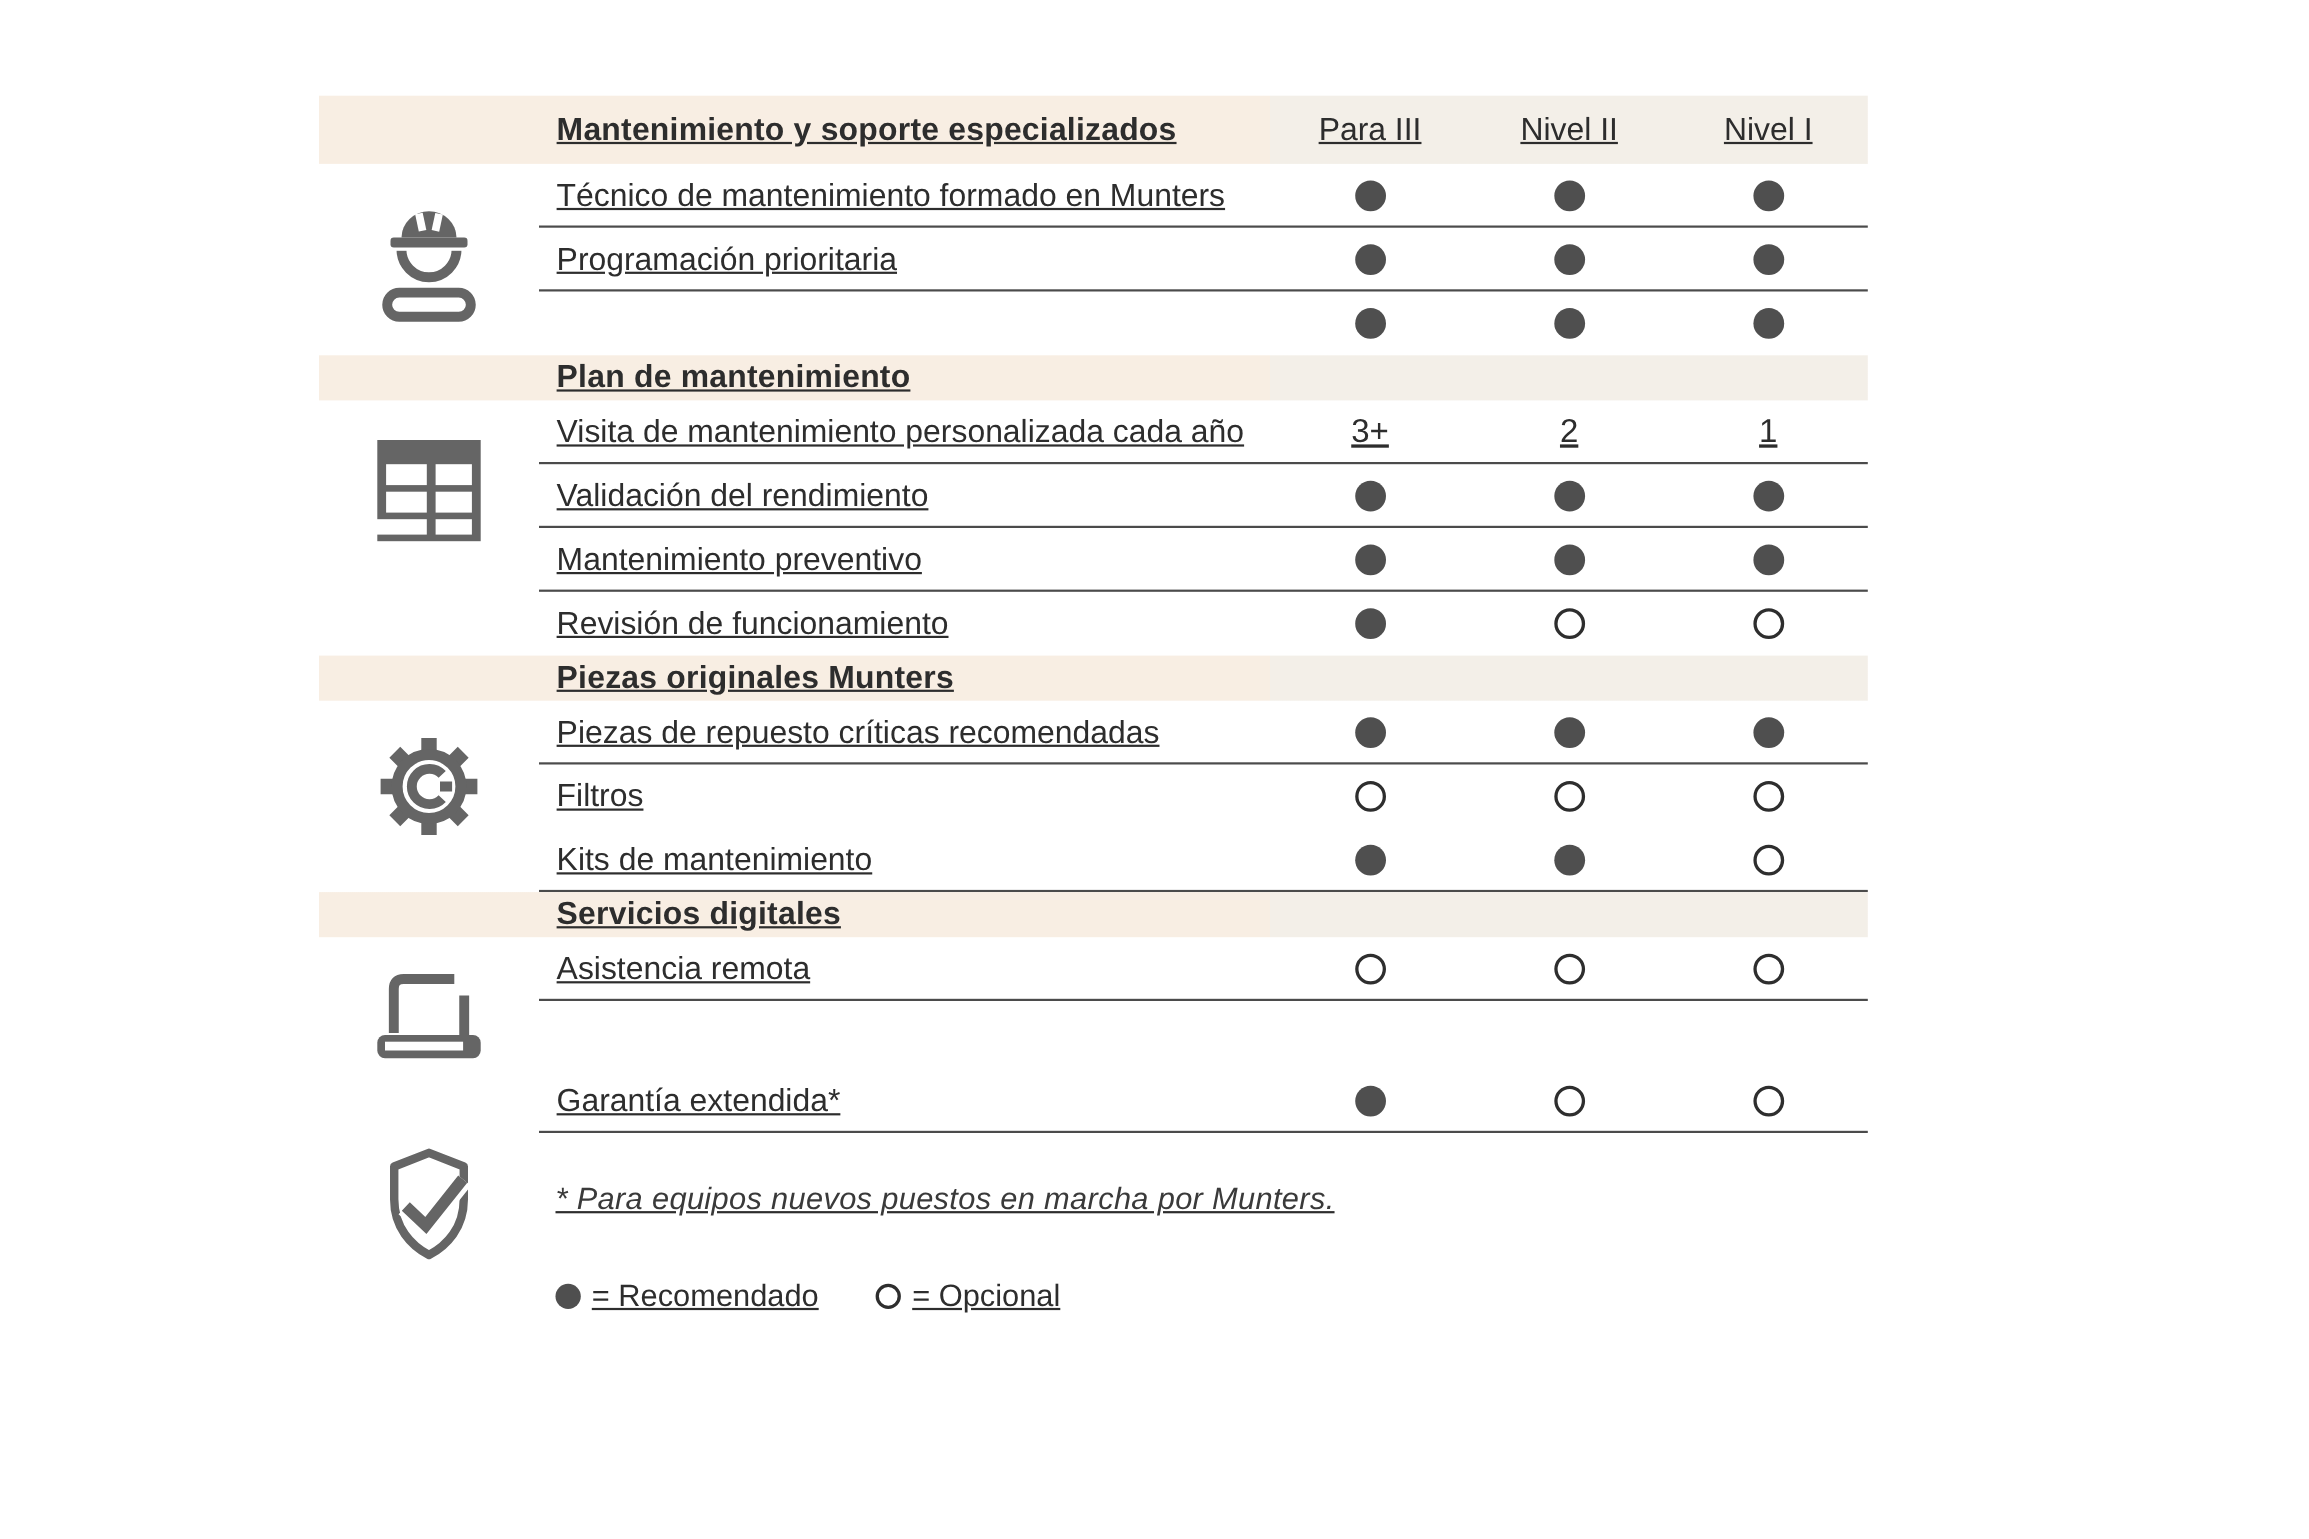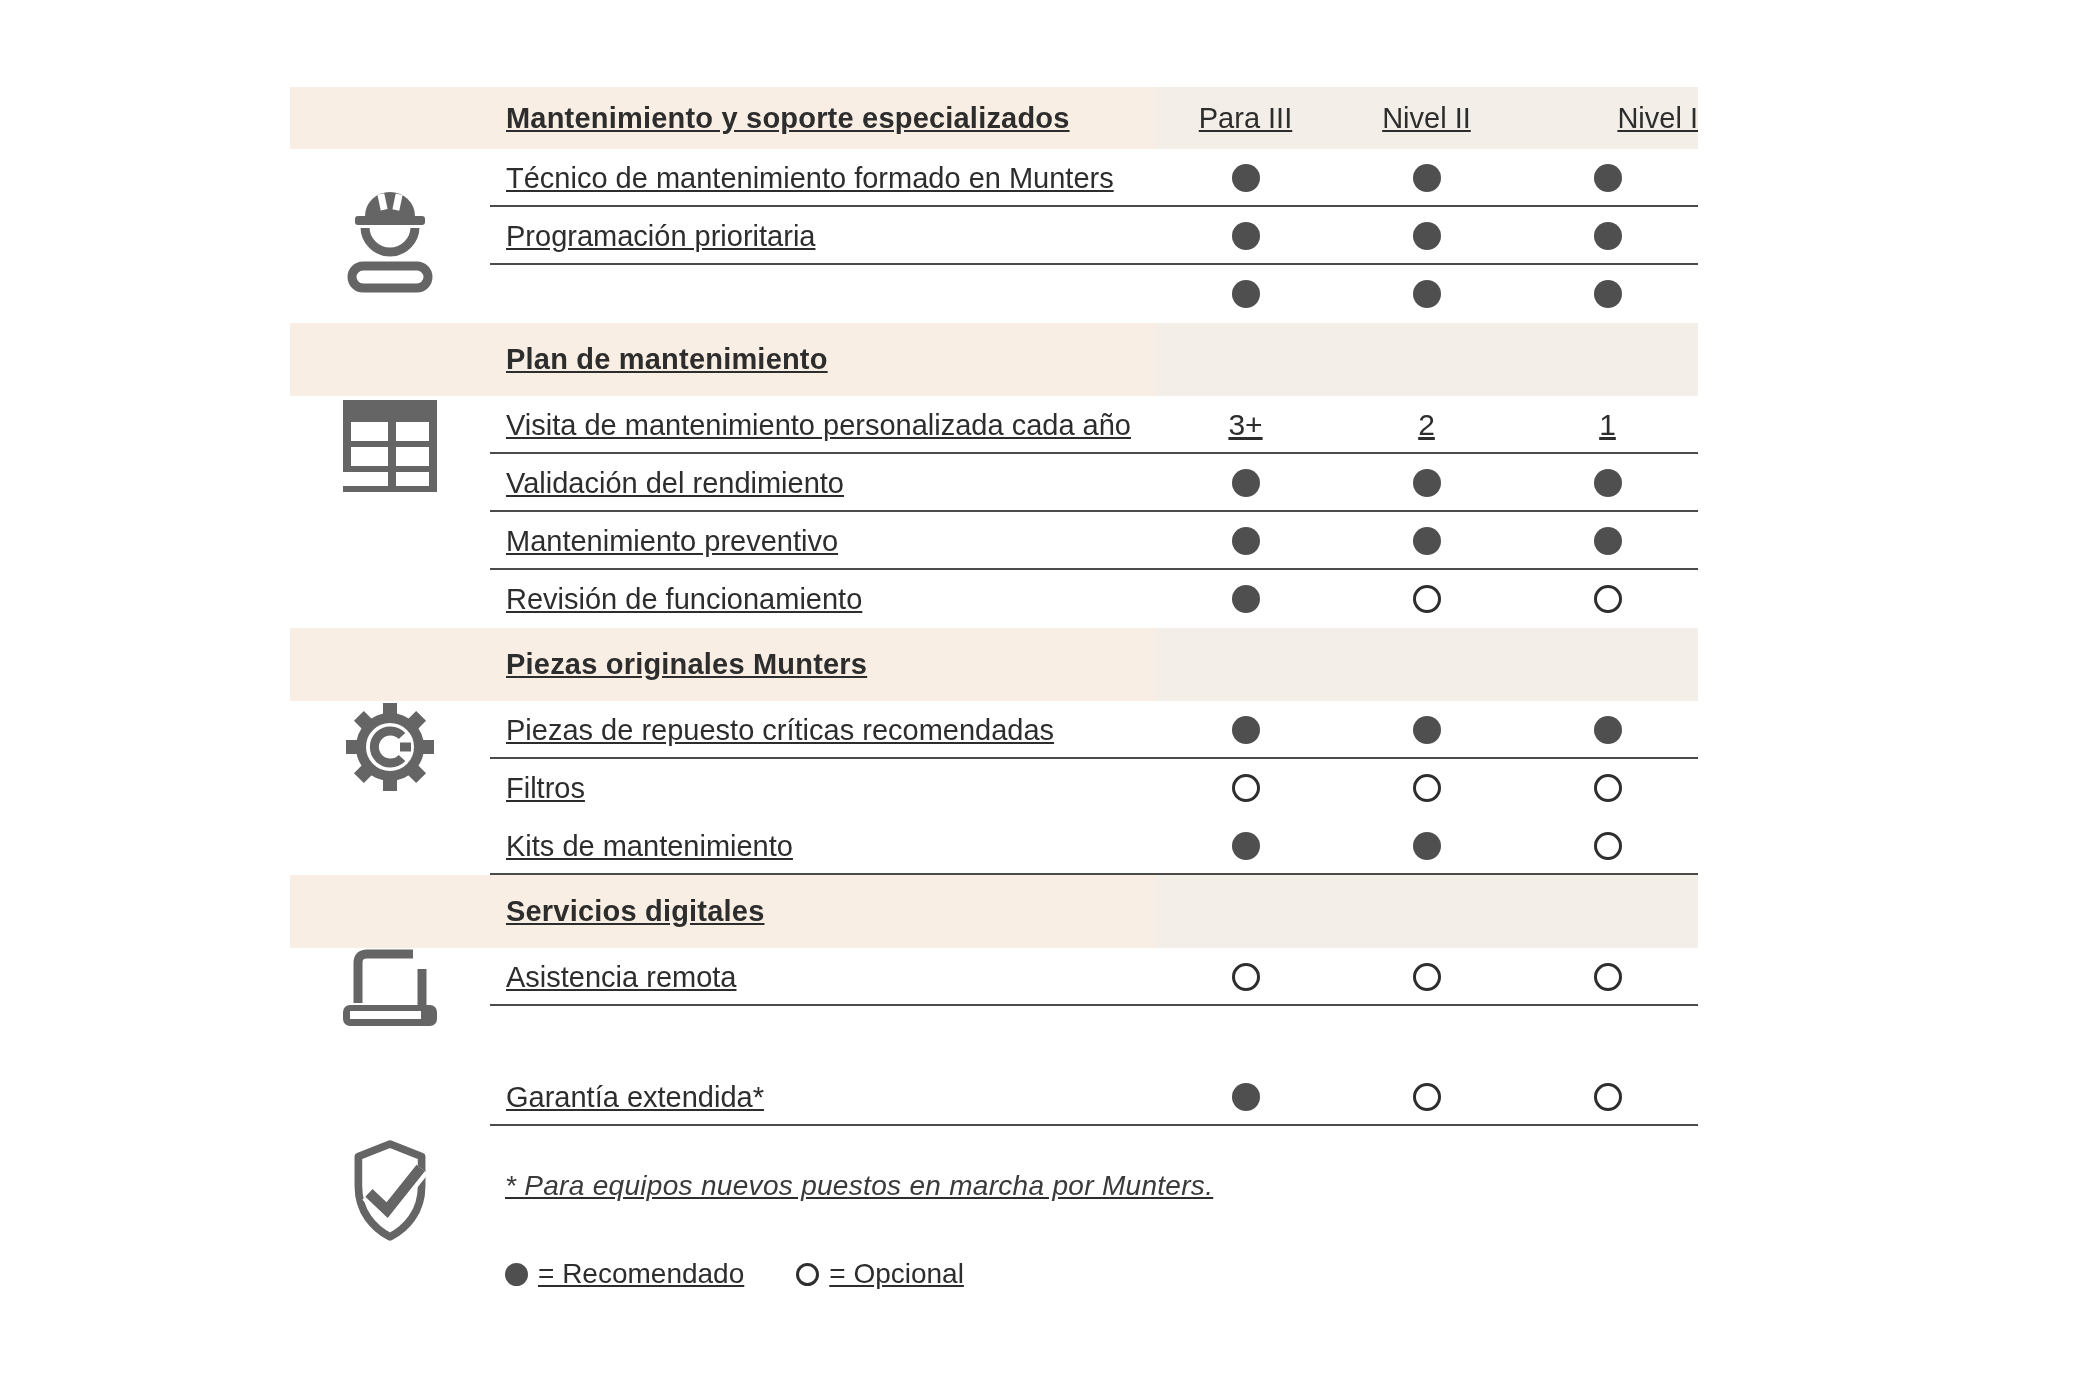--- a/index.html
+++ b/index.html
@@ -2,21 +2,21 @@
 <html><head>
 <meta charset="utf-8">
 <style>
   html,body{margin:0;padding:0;background:#ffffff;}
   .stage{
     position:relative;width:2099px;height:1399px;background:#ffffff;overflow:hidden;
     font-family:"Liberation Sans",sans-serif;color:#2d2d2d;
   }
   .table{position:absolute;left:290px;top:87px;width:1408px;text-decoration:underline;}
   .grid-row{display:grid;grid-template-columns:200px 665px 181px 181px 181px;align-items:center;}
-  .band{height:73px;background:linear-gradient(90deg,#f8eee3 0 865px,#f3efe8 865px 100%);}
+  .band{height:41px;background:linear-gradient(90deg,#f8eee3 0 865px,#f3efe8 865px 100%);}
   .band-first{height:62px;}
   .band-title{grid-column:2;font-weight:700;font-size:29px;padding-left:16px;letter-spacing:.2px;white-space:nowrap;}
   .col-header{font-size:29px;font-weight:500;text-align:center;white-space:nowrap;}
   .row{height:58px;position:relative;}
   .row.divider::after{content:"";position:absolute;left:200px;right:0;bottom:0;height:2px;background:#4b4b4b;}
   .cell-label{grid-column:2;font-size:29px;padding-left:16px;white-space:nowrap;}
   .cell-val{display:flex;justify-content:center;align-items:center;font-size:30px;font-weight:500;}
   .dot{width:28px;height:28px;border-radius:50%;background:#4f4f4f;display:inline-block;}
   .ring{width:28px;height:28px;border-radius:50%;border:3px solid #2e2e2e;background:#fff;box-sizing:border-box;display:inline-block;}
   .section{position:relative;}
@@ -36,21 +36,21 @@
 </head>
 <body>
 
 <div class="stage">
   <div class="table" id="tbl">
       <div class="section sec-worker-technician">
         <div class="grid-row band band-first">
           <div class="band-title">Mantenimiento y soporte especializados</div>
           <div class="col-header" style="grid-column: 3;">Para III</div>
           <div class="col-header" style="grid-column: 4;">Nivel II</div>
-          <div class="col-header" style="grid-column: 5; text-align: right;">Nivel I</div>
+          <div class="col-header" style="grid-column: 5;">Nivel I</div>
         </div>
         <div class="grid-row row divider">
           <div class="cell-label">Técnico de mantenimiento formado en Munters</div>
           <div class="cell-val" style="grid-column: 3;">
             <span class="dot"></span>
           </div>
           <div class="cell-val" style="grid-column: 4;">
             <span class="dot"></span>
           </div>
           <div class="cell-val" style="grid-column: 5;">

